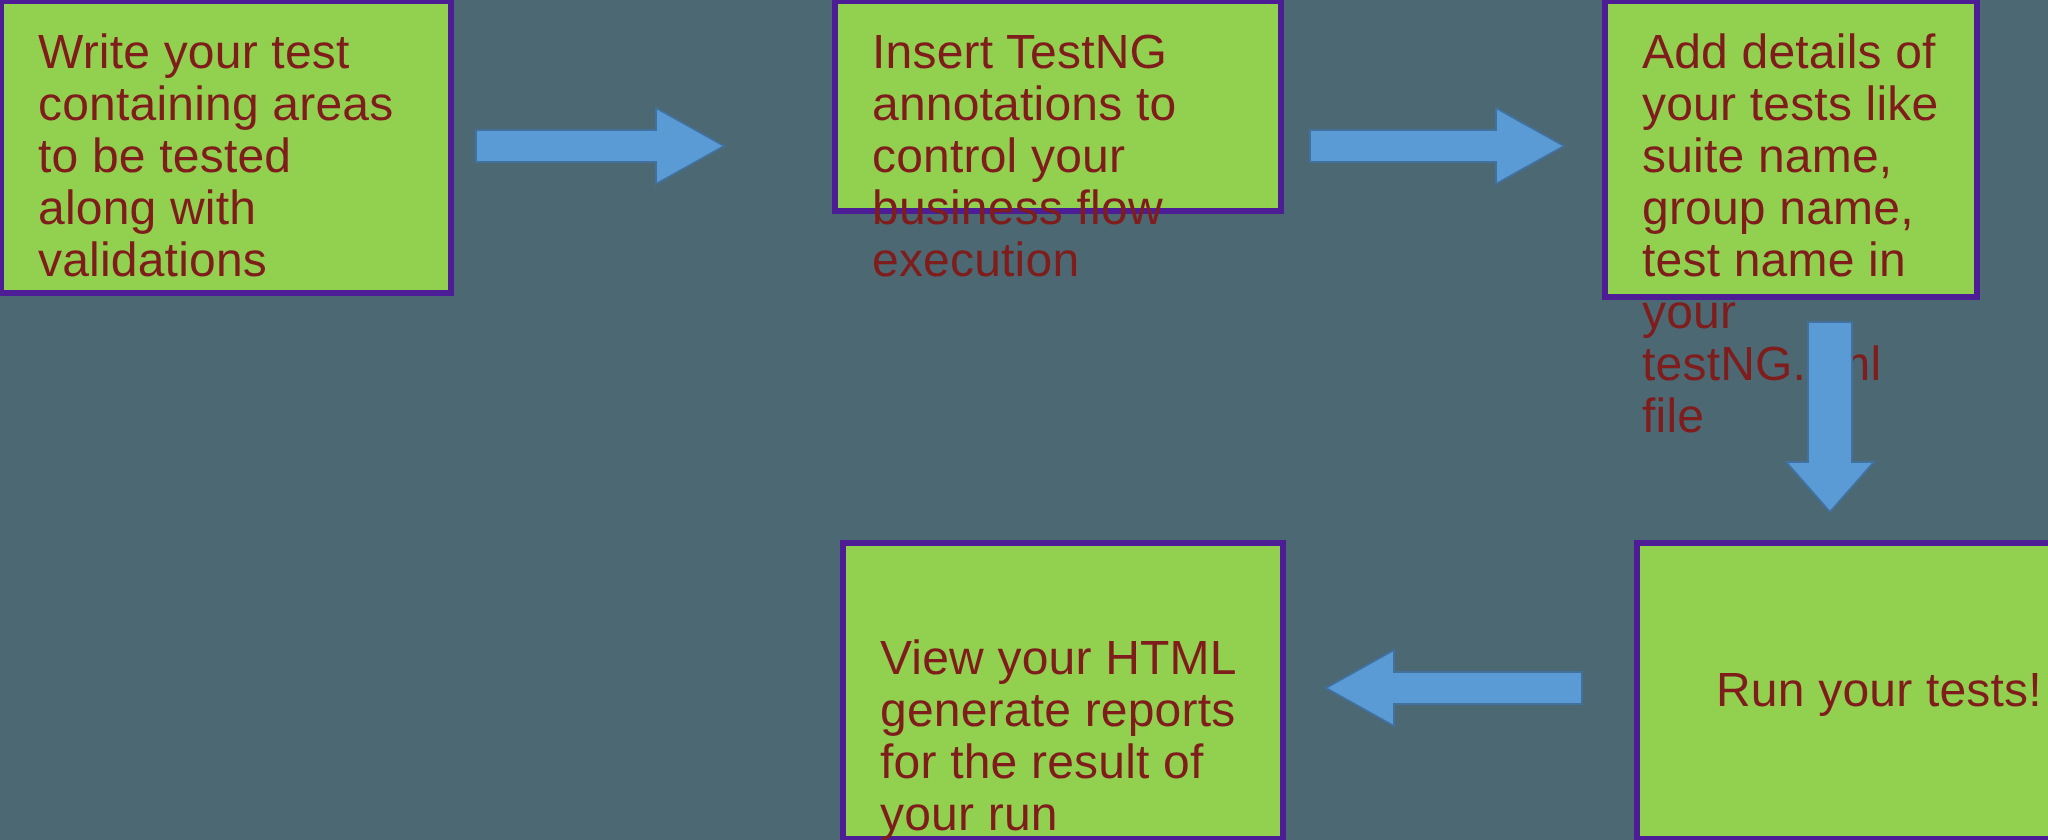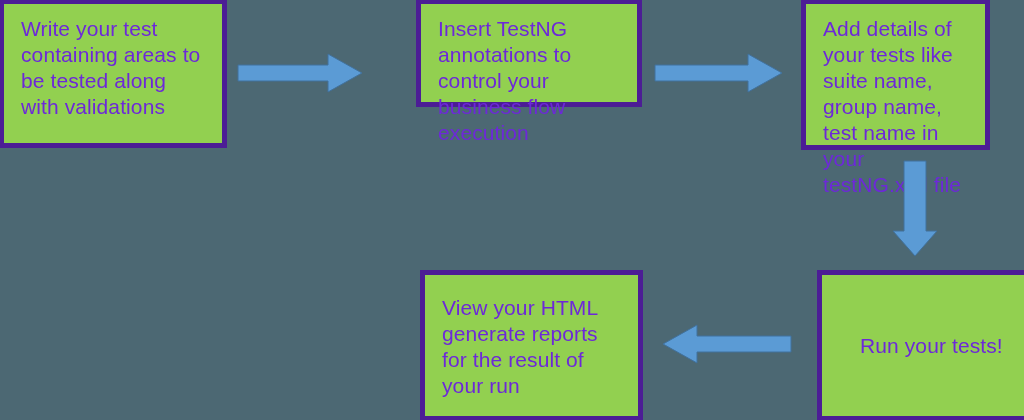--- a/index.html
+++ b/index.html
@@ -14,24 +14,24 @@
   #canvas {
     position: relative;
     width: 1024px;
     height: 420px;
     background: #4c6873;
     overflow: hidden;
   }
   .node {
     position: absolute;
     background: #92d050;
-    border: 5px solid #4c1d95;
+    border: 3px solid #4c1d95;
     box-sizing: border-box;
-    color: #6d28d9;
-    font-size: 21px;
+    color: #7f1d1d;
+    font-size: 24px;
     line-height: 26px;
     letter-spacing: 0.1px;
   }
   .node .node-text {
     display: block;
     white-space: pre-line;
   }
   
   .node.top-align .node-text {
     padding: 12px 14px 0 17px;
@@ -80,21 +80,21 @@
     <span class="node-text">Add details of your tests like suite name, group name, test name in your testNG.xml file</span>
   </div>
 
   <div class="arrow" style="left:893px; top:161px; width:44px; height:95px;">
     <svg width="44" height="95" viewBox="0 0 44 95">
       <polygon points="11,0 33,0 33,70 44,70 22,95 0,70 11,70" fill="#5b9bd5" stroke="#41719c" stroke-width="1"></polygon>
     </svg>
   </div>
 
   <div class="node top-align" style="left:420px; top:270px; width:223px; height:151px;">
-    <span class="node-text" style="padding-top:20px;">View your HTML generate reports for the result of your run</span>
+    <span class="node-text" style="padding-top:20px;margin-top:24px;">View your HTML generate reports for the result of your run</span>
   </div>
 
   <div class="arrow" style="left:663px; top:325px; width:128px; height:38px;">
     <svg width="128" height="38" viewBox="0 0 128 38">
       <polygon points="128,11 34,11 34,0 0,19 34,38 34,27 128,27" fill="#5b9bd5" stroke="#41719c" stroke-width="1"></polygon>
     </svg>
   </div>
 
   <div class="node mid-align" style="left:817px; top:270px; width:225px; height:151px;">
     <span class="node-text">Run your tests!</span>

